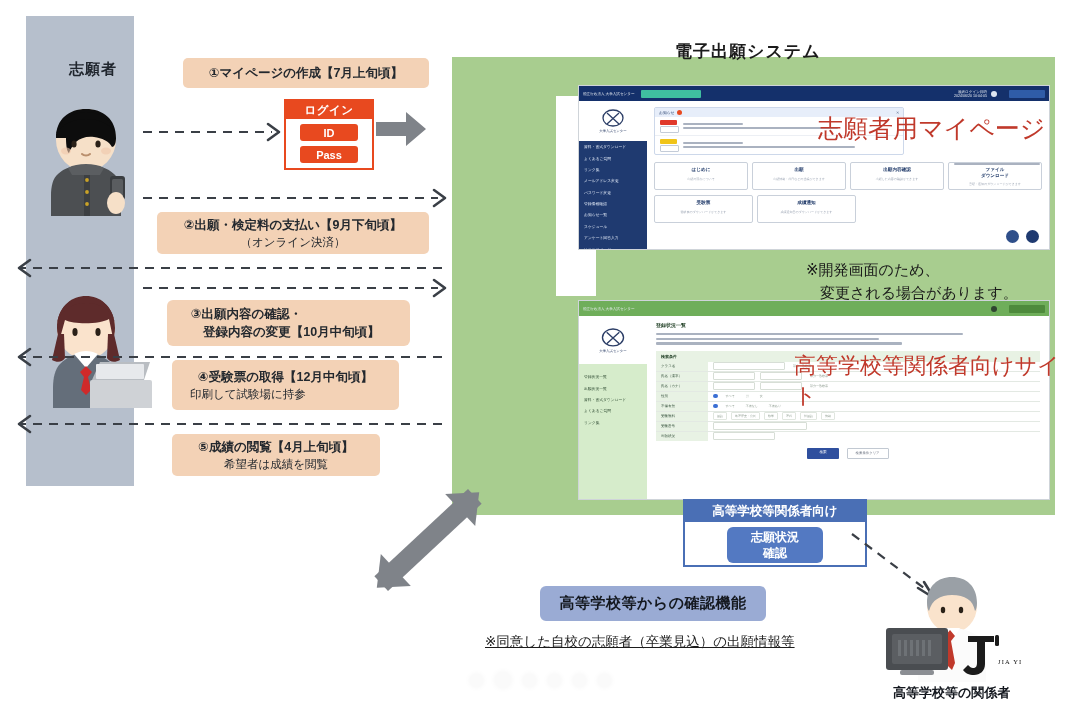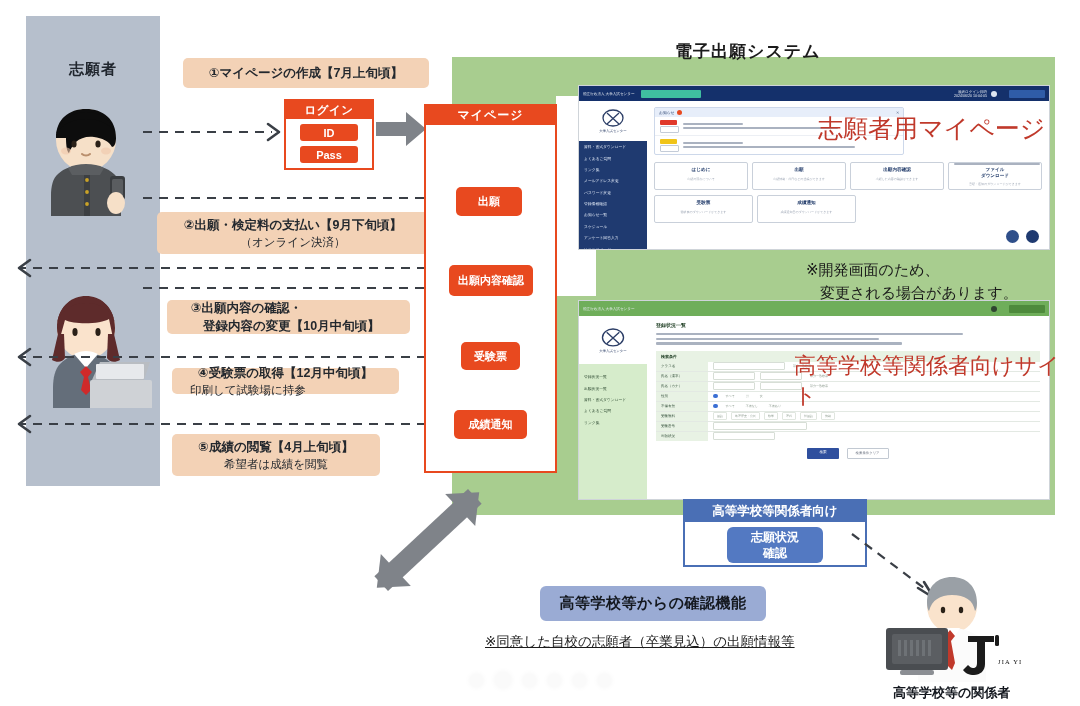--- a/index.html
+++ b/index.html
@@ -7,21 +7,21 @@
     width:1080px;height:706px;
     background:#ffffff;
     font-family:"Liberation Sans","DejaVu Sans",sans-serif;
     overflow:hidden;position:relative;
   }
   .stage{position:absolute;left:0;top:0;width:1080px;height:706px;}
   .abs{position:absolute;}
 
   
   #applicant-column{
-    left:26px;top:16px;width:134px;height:470px;
+    left:26px;top:16px;width:108px;height:470px;
     background:#b6bfcc;
   }
   #applicant-column-title{
     position:absolute;left:0;top:44px;width:134px;text-align:center;
     font-size:15px;font-weight:bold;color:#20262e;letter-spacing:1px;
   }
 
   
   .person{position:absolute;}
   .person svg{display:block;}
@@ -202,53 +202,46 @@
 
   <div class="abs step-box" style="left:183px;top:58px;width:246px;height:30px;">
     <div class="step-main">①マイページの作成【7月上旬頃】</div>
   </div>
 
   <div class="abs step-box" style="left:157px;top:212px;width:272px;height:42px;">
     <div class="step-main">②出願・検定料の支払い【9月下旬頃】</div>
     <div class="step-sub">（オンライン決済）</div>
   </div>
 
-  <div class="abs step-box" style="left:167px;top:300px;width:243px;height:34px;">
+  <div class="abs step-box" style="left:167px;top:300px;width:243px;height:46px;border-radius:6px;">
     <div class="step-main" style="text-align:left;padding-left:14px;">③出願内容の確認・</div>
     <div class="step-main" style="text-align:left;padding-left:26px;">登録内容の変更【10月中旬頃】</div>
   </div>
 
-  <div class="abs step-box" style="left:172px;top:368px;width:227px;height:26px;">
+  <div class="abs step-box" style="left:172px;top:360px;width:227px;height:50px;">
     <div class="step-main">④受験票の取得【12月中旬頃】</div>
     <div class="step-sub" style="text-align:left;padding-left:8px;">印刷して試験場に持参</div>
   </div>
 
   <div class="abs step-box" style="left:172px;top:434px;width:208px;height:42px;">
     <div class="step-main">⑤成績の閲覧【4月上旬頃】</div>
     <div class="step-sub">希望者は成績を閲覧</div>
   </div>
 
 
   <div class="abs" id="login-card">
     <div id="login-card-header">ログイン</div>
     <div class="login-field">ID</div>
     <div class="login-field">Pass</div>
   </div>
 
   <svg class="abs" style="left:376px;top:110px;" width="52" height="42">
     <path d="M0 12h30V2l20 17-20 17V26H0z" fill="#7f8389"></path>
   </svg>
 
-  <div class="abs" id="mypage-panel">
-    <div id="mypage-header">マイページ</div>
-    <div class="mypage-btn" style="top:81px;width:66px;height:29px;">出願</div>
-    <div class="mypage-btn" style="top:159px;left:23px;width:84px;height:31px;">出願内容確認</div>
-    <div class="mypage-btn" style="top:236px;left:35px;width:59px;height:28px;">受験票</div>
-    <div class="mypage-btn" style="top:304px;left:28px;width:73px;height:29px;">成績通知</div>
-  </div>
 
   <svg class="abs" style="left:358px;top:480px;" width="140" height="120">
     <g transform="rotate(-43 70 60)">
       <path d="M6 50h128v20H6z" fill="#7f8389"></path>
       <path d="M0 60l26-22v44z" fill="#7f8389"></path>
       <path d="M140 60l-26-22v44z" fill="#7f8389"></path>
     </g>
   </svg>
 
   <div class="mockup" style="left:578px;top:85px;width:472px;height:165px;">

